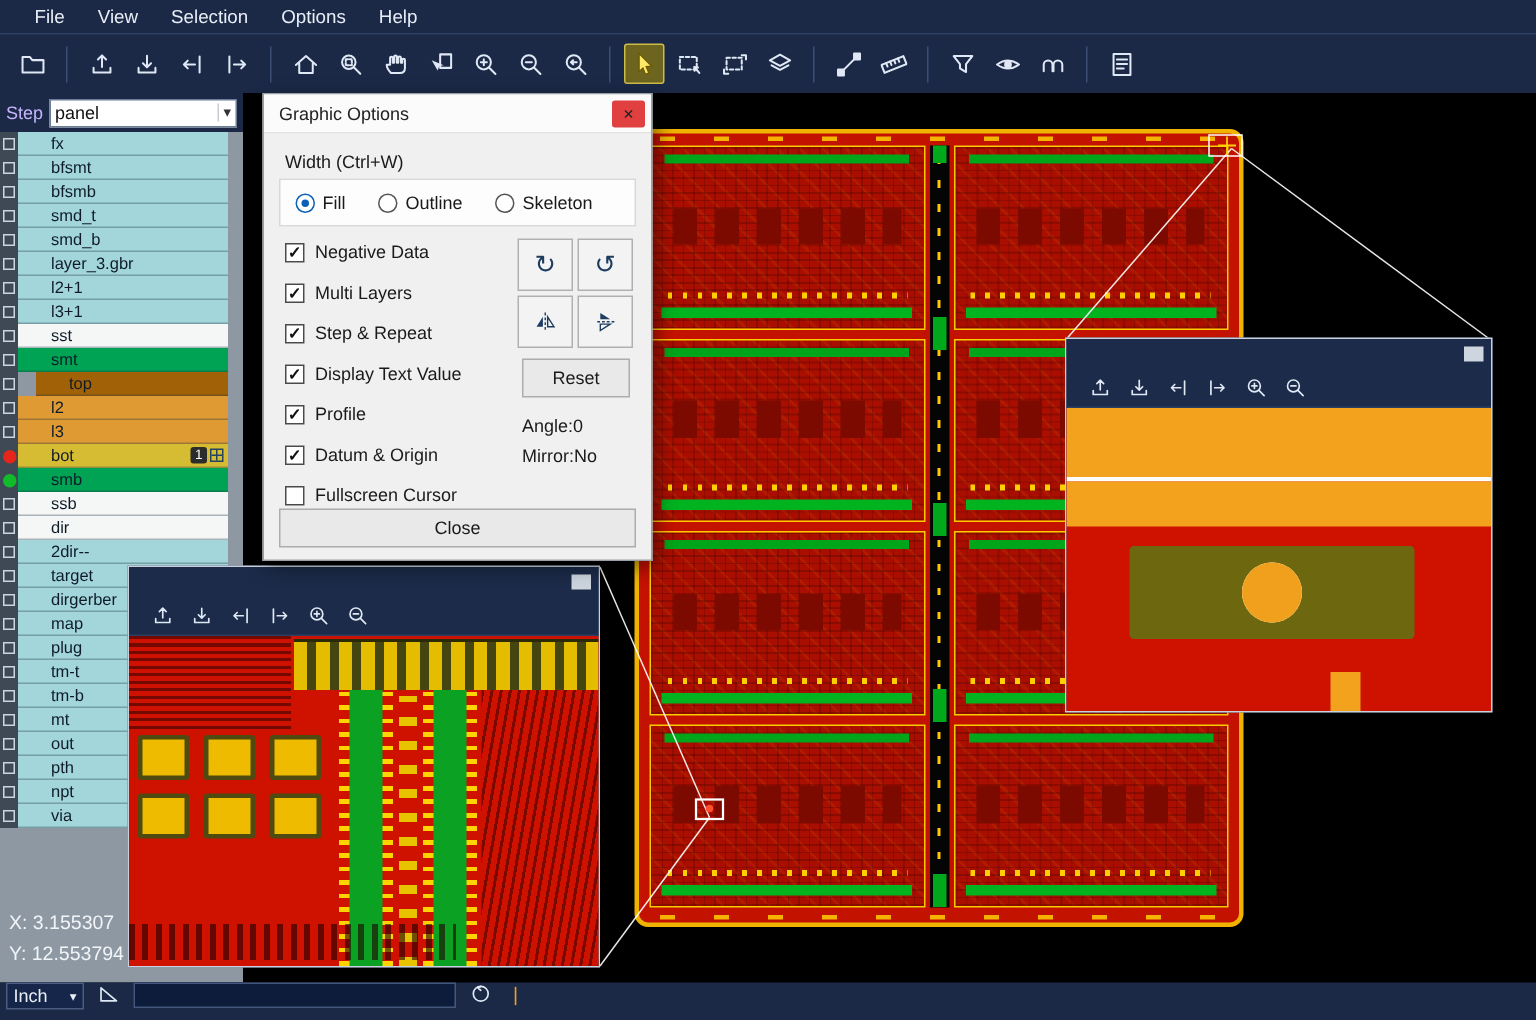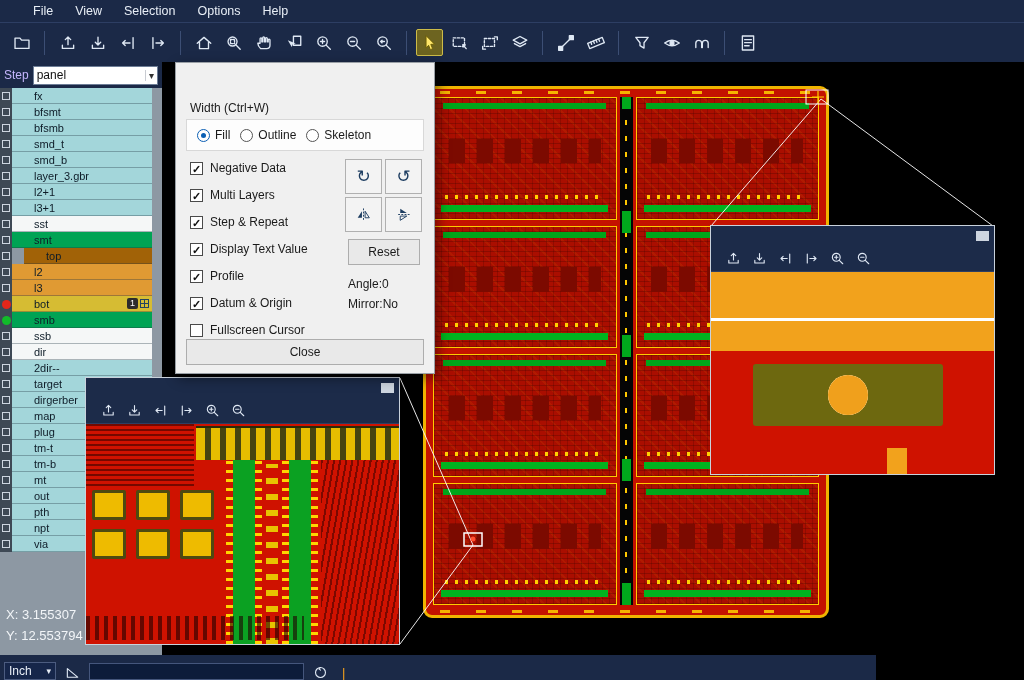--- a/index.html
+++ b/index.html
@@ -1,20 +1,20 @@
 <!DOCTYPE html>
 <html><head>
 <meta charset="utf-8">
 <style>
   * { box-sizing: border-box; margin:0; padding:0; }
   html,body { width:1024px; height:680px; overflow:hidden; background:#000; font-family:"Liberation Sans", sans-serif; }
   .screen { position:absolute; inset:0; width:1024px; height:680px; }
 
   
-  .menubar { position:absolute; left:0; top:0; width:1024px; height:22px; background:#1b2947; display:flex; align-items:center; padding-left:22px; z-index:5;}
+  .menubar { position:absolute; left:0; top:0; width:1024px; height:22px; background:#1b2947; display:flex; align-items:center; padding-left:12px; z-index:5;}
   .menu-item { color:#e8eef6; font-size:12.5px; padding:0 11px; line-height:22px; cursor:default;}
   .toolbar { position:absolute; left:0; top:22px; width:1024px; height:40px; background:#1b2947; border-top:1px solid #2d3e63; display:flex; align-items:center; padding-left:8px; gap:3px; z-index:5;}
   .tbtn { width:27px; height:27px; display:flex; align-items:center; justify-content:center; color:#dfe8f4; border:1px solid transparent; border-radius:2px;}
   .tbtn svg { width:18px; height:18px; }
   .tbtn.active { background:#6d6420; border-color:#cdbc48; }
   .tsep { width:1px; height:24px; background:#3c4e74; margin:0 6px; }
 
   
   .leftpanel { position:absolute; left:0; top:62px; width:162px; height:593px; background:#8d98a3; z-index:4;}
   .steprow { position:absolute; left:0; top:0; width:162px; height:26px; background:#1b2947; display:flex; align-items:center; padding:0 4px; gap:4px;}
@@ -92,38 +92,38 @@
   .m2-olive .c { width:40px; height:40px; border-radius:50%;}
   .m2-olive .c.o { background:#f0a01c; } .m2-olive .c.w { background:#ffffff; }
   .m2-rect { left:176px; top:176px; width:20px; height:26px; background:#f2a21c;}
 
   
   .dialog { position:absolute; left:175px; top:62px; width:260px; height:312px; background:#f0f0f0; border:1px solid #9aa0a6; box-shadow:3px 4px 12px rgba(0,0,0,.45); z-index:40; font-size:12px; color:#1a1a1a;}
   .dlg-title { height:26px; background:#fbfbfb; display:flex; align-items:center; justify-content:space-between; padding-left:10px; border-bottom:1px solid #e2e2e2;}
   .dlg-title span:first-child { font-size:12px; color:#222; }
   .dlg-close { width:22px; height:18px; background:#e04040; color:#fff; display:flex; align-items:center; justify-content:center; margin:0 4px; border-radius:2px; font-size:12px;}
   .dlg-widthlabel { position:absolute; left:14px; top:38px; }
-  .dlg-radios { position:absolute; left:10px; top:56px; width:238px; height:32px; background:#fdfdfd; border:1px solid #d8d8d8; display:flex; align-items:center; gap:10px; padding-left:10px;}
+  .dlg-radios { position:absolute; left:10px; top:56px; width:238px; height:32px; background:#fdfdfd; border:1px solid #d8d8d8; display:flex; align-items:center; gap:22px; padding-left:10px;}
   .radio-item { display:flex; align-items:center; gap:5px; }
   .radio { width:13px; height:13px; border:1px solid #555; border-radius:50%; background:#fff; position:relative;}
   .radio.sel { border-color:#0b5fb4; }
   .radio.sel::after { content:""; position:absolute; left:3px; top:3px; width:5px; height:5px; border-radius:50%; background:#0b5fb4;}
   .dlg-checks { position:absolute; left:14px; top:98px; display:flex; flex-direction:column; gap:13px;}
   .check-item { display:flex; align-items:center; gap:7px; }
   .cbox { width:13px; height:13px; border:1px solid #4a4a4a; background:#fff; font-size:11px; line-height:12px; text-align:center; color:#111; font-weight:bold;}
   .xform { position:absolute; right:12px; top:96px; display:grid; grid-template-columns:37px 37px; grid-auto-rows:35px; gap:3px;}
   .xfbtn { background:#f3f3f3; border:1px solid #b0b0b0; color:#1c3c60; display:flex; align-items:center; justify-content:center; font-size:17px;}
   .xfbtn svg { width:15px; height:15px; }
   .dlg-reset { position:absolute; right:14px; top:176px; width:72px; height:26px; background:#e9e9e9; border:1px solid #adadad; display:flex; align-items:center; justify-content:center;}
   .dlg-angle { position:absolute; right:14px; width:72px; top:214px; }
   .dlg-mirror { position:absolute; right:14px; width:72px; top:234px; }
   .dlg-closebtn { position:absolute; left:10px; right:10px; top:276px; height:26px; background:#e9e9e9; border:1px solid #adadad; display:flex; align-items:center; justify-content:center;}
 
   
-  .statusbar { position:absolute; left:0; bottom:0; width:876px; height:25px; background:#1b2947; display:flex; align-items:flex-end; z-index:50;}
+  .statusbar { position:absolute; left:0; bottom:0; width:1024px; height:25px; background:#1b2947; display:flex; align-items:flex-start; z-index:50;}
   .unitcombo { margin-left:4px; width:52px; height:18px; background:#16264a; border:1px solid #4c5c80; color:#e8eef6; font-size:12px; display:flex; align-items:center; justify-content:space-between; padding:0 4px;}
   .unitcombo .caret { font-size:9px; }
   .sbicon, .sbicon2 { color:#dfe8f4; margin-left:9px; display:flex;}
   .sbicon svg, .sbicon2 svg { width:15px; height:15px; }
   .cmdinput { margin-left:9px; width:215px; height:17px; background:#0d1c3a; border:1px solid #45567c; color:#e8eef6; font-size:12px; padding:0 4px; font-family:"Liberation Sans", sans-serif;}
   .sbsep { color:#f5a11c; margin-left:14px; font-size:13px;}
   .sbtext { margin-left:8px; font-size:12.5px; letter-spacing:.2px;}
 </style>
 </head>
 <body>
@@ -675,20 +675,26 @@
       <div class="m2-olive">
           <i class="c o"></i>
           <i class="c w"></i>
           <i class="c o"></i>
         </div>
       <i class="m2-rect"></i>
     </div>
   </div>
 
   <div class="dialog">
+    <div class="dlg-title">
+      <span>Graphic Options</span>
+      <span class="dlg-close">
+          <span>×</span>
+        </span>
+    </div>
     <div class="dlg-widthlabel">Width (Ctrl+W)</div>
     <div class="dlg-radios">
         <label class="radio-item">
           <span class="radio sel"></span>
           <span>Fill</span>
         </label>
         <label class="radio-item">
           <span class="radio"></span>
           <span>Outline</span>
         </label>

